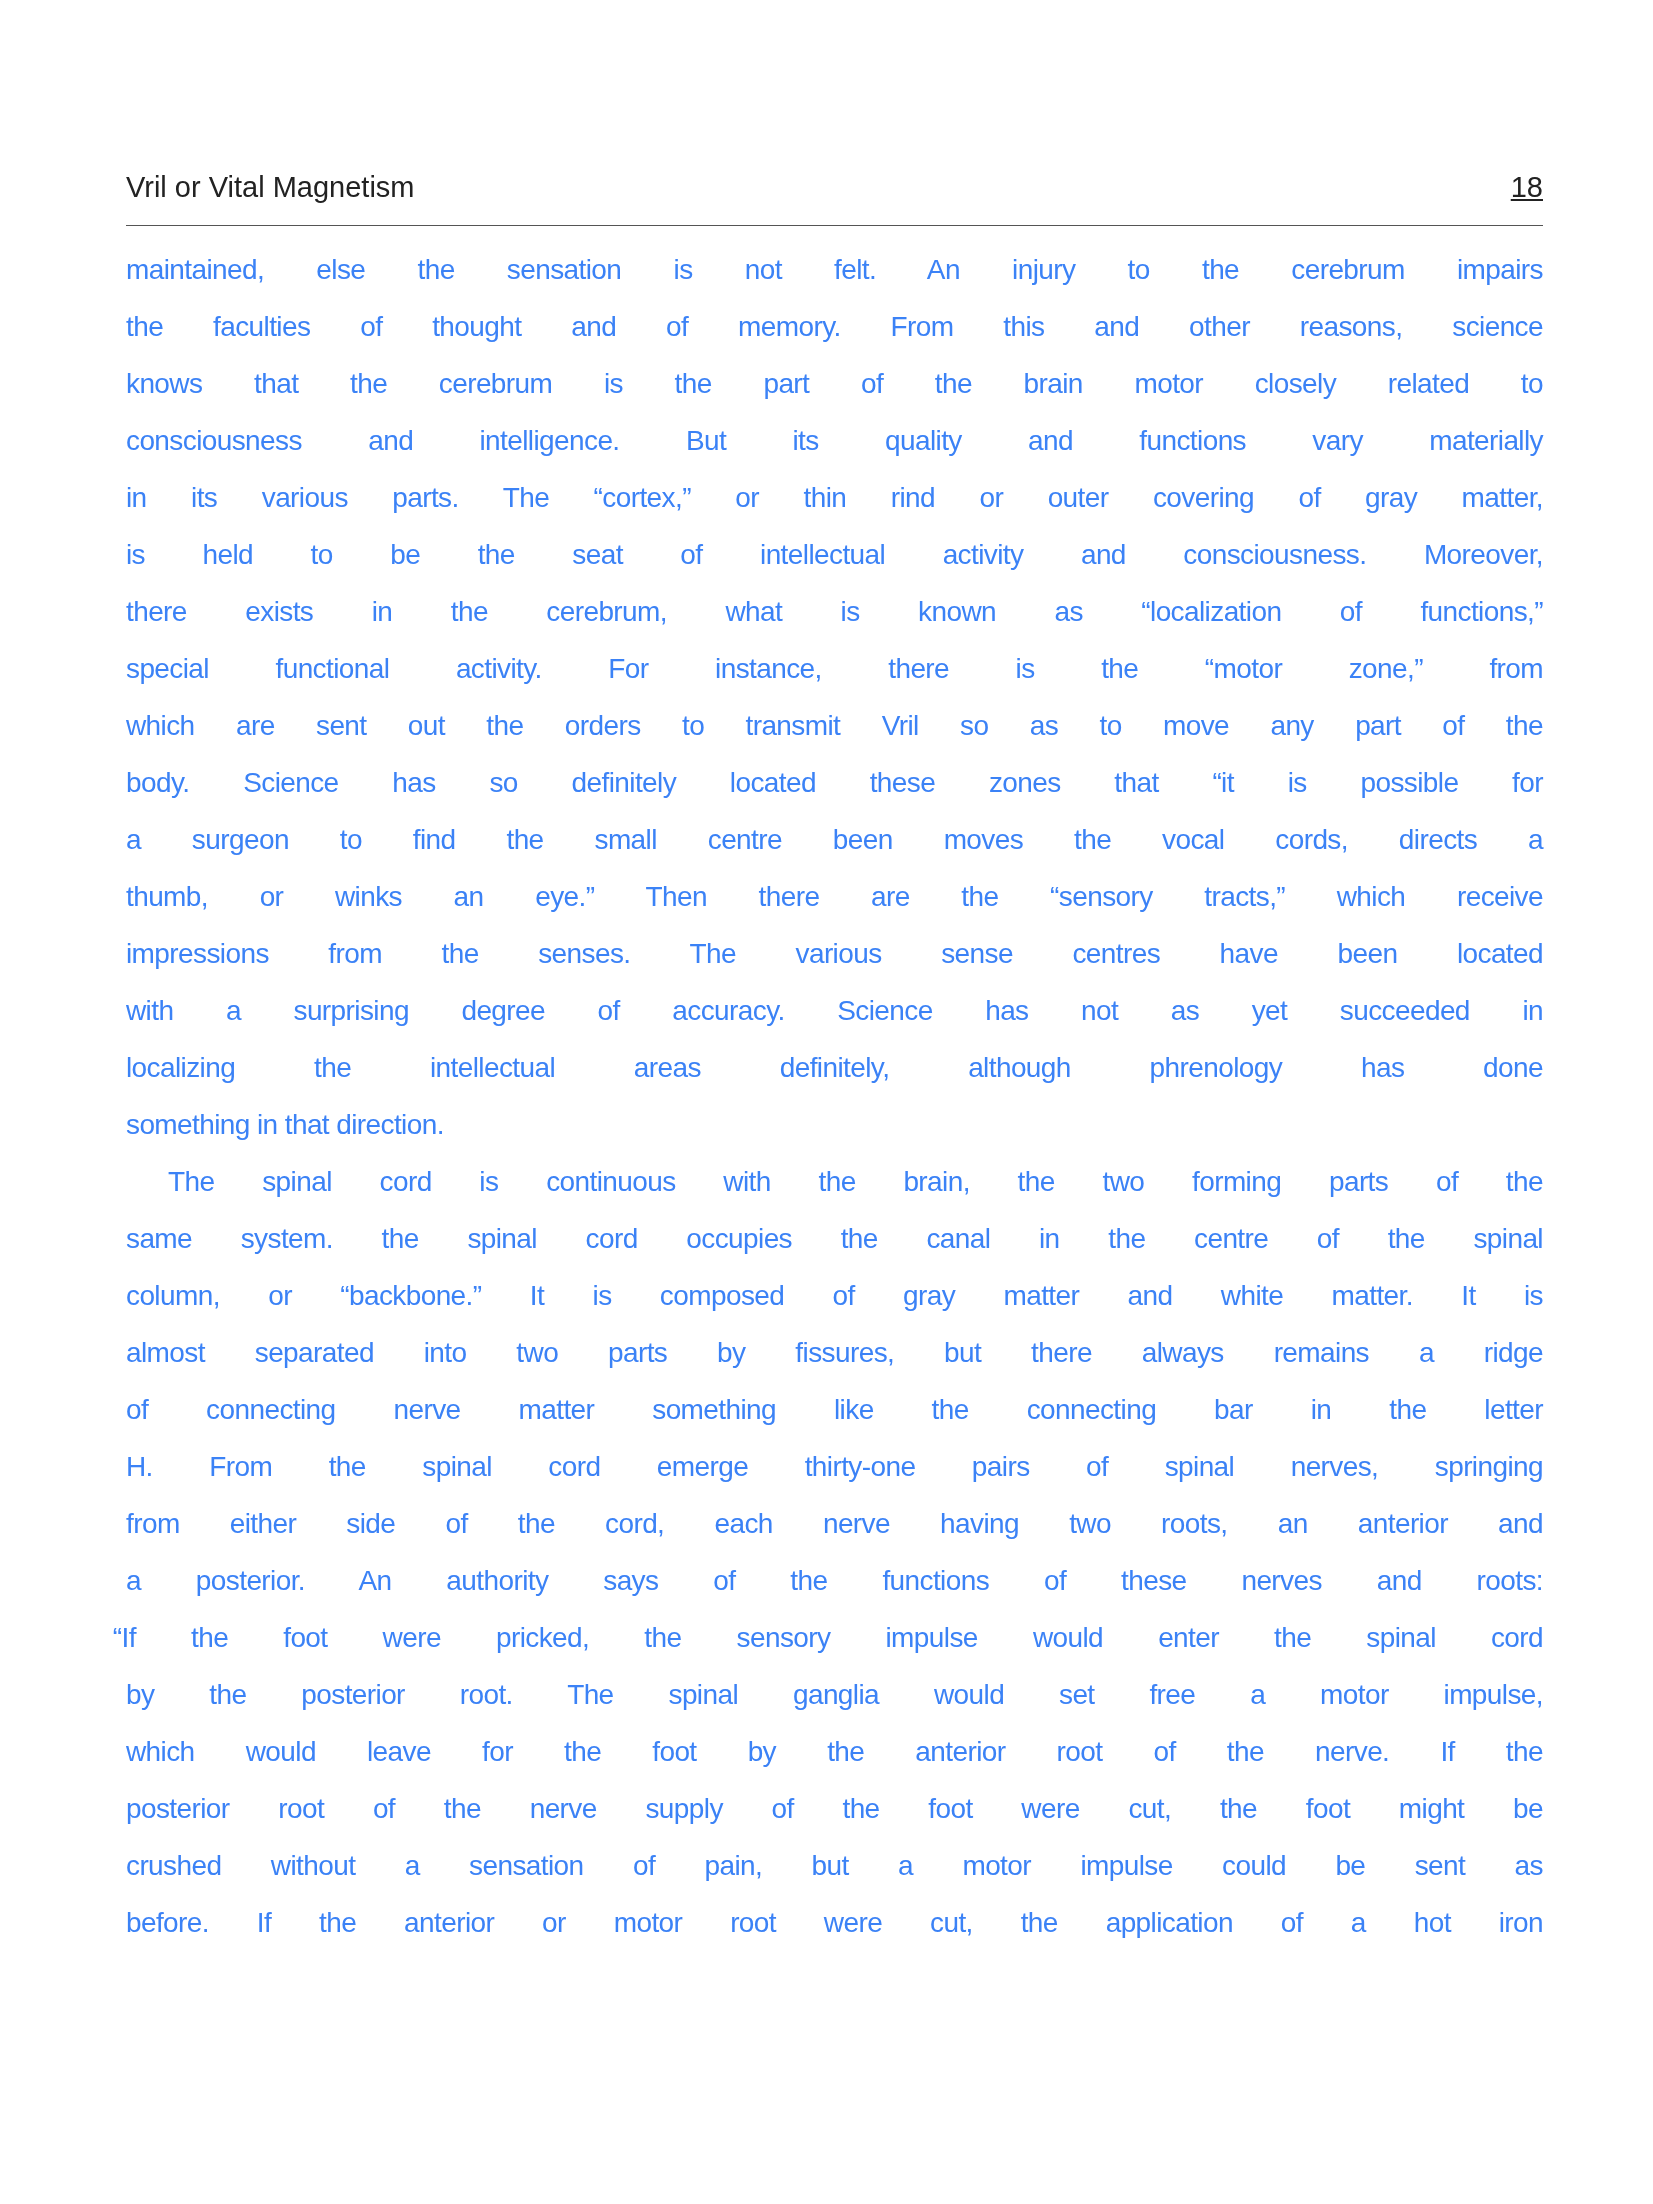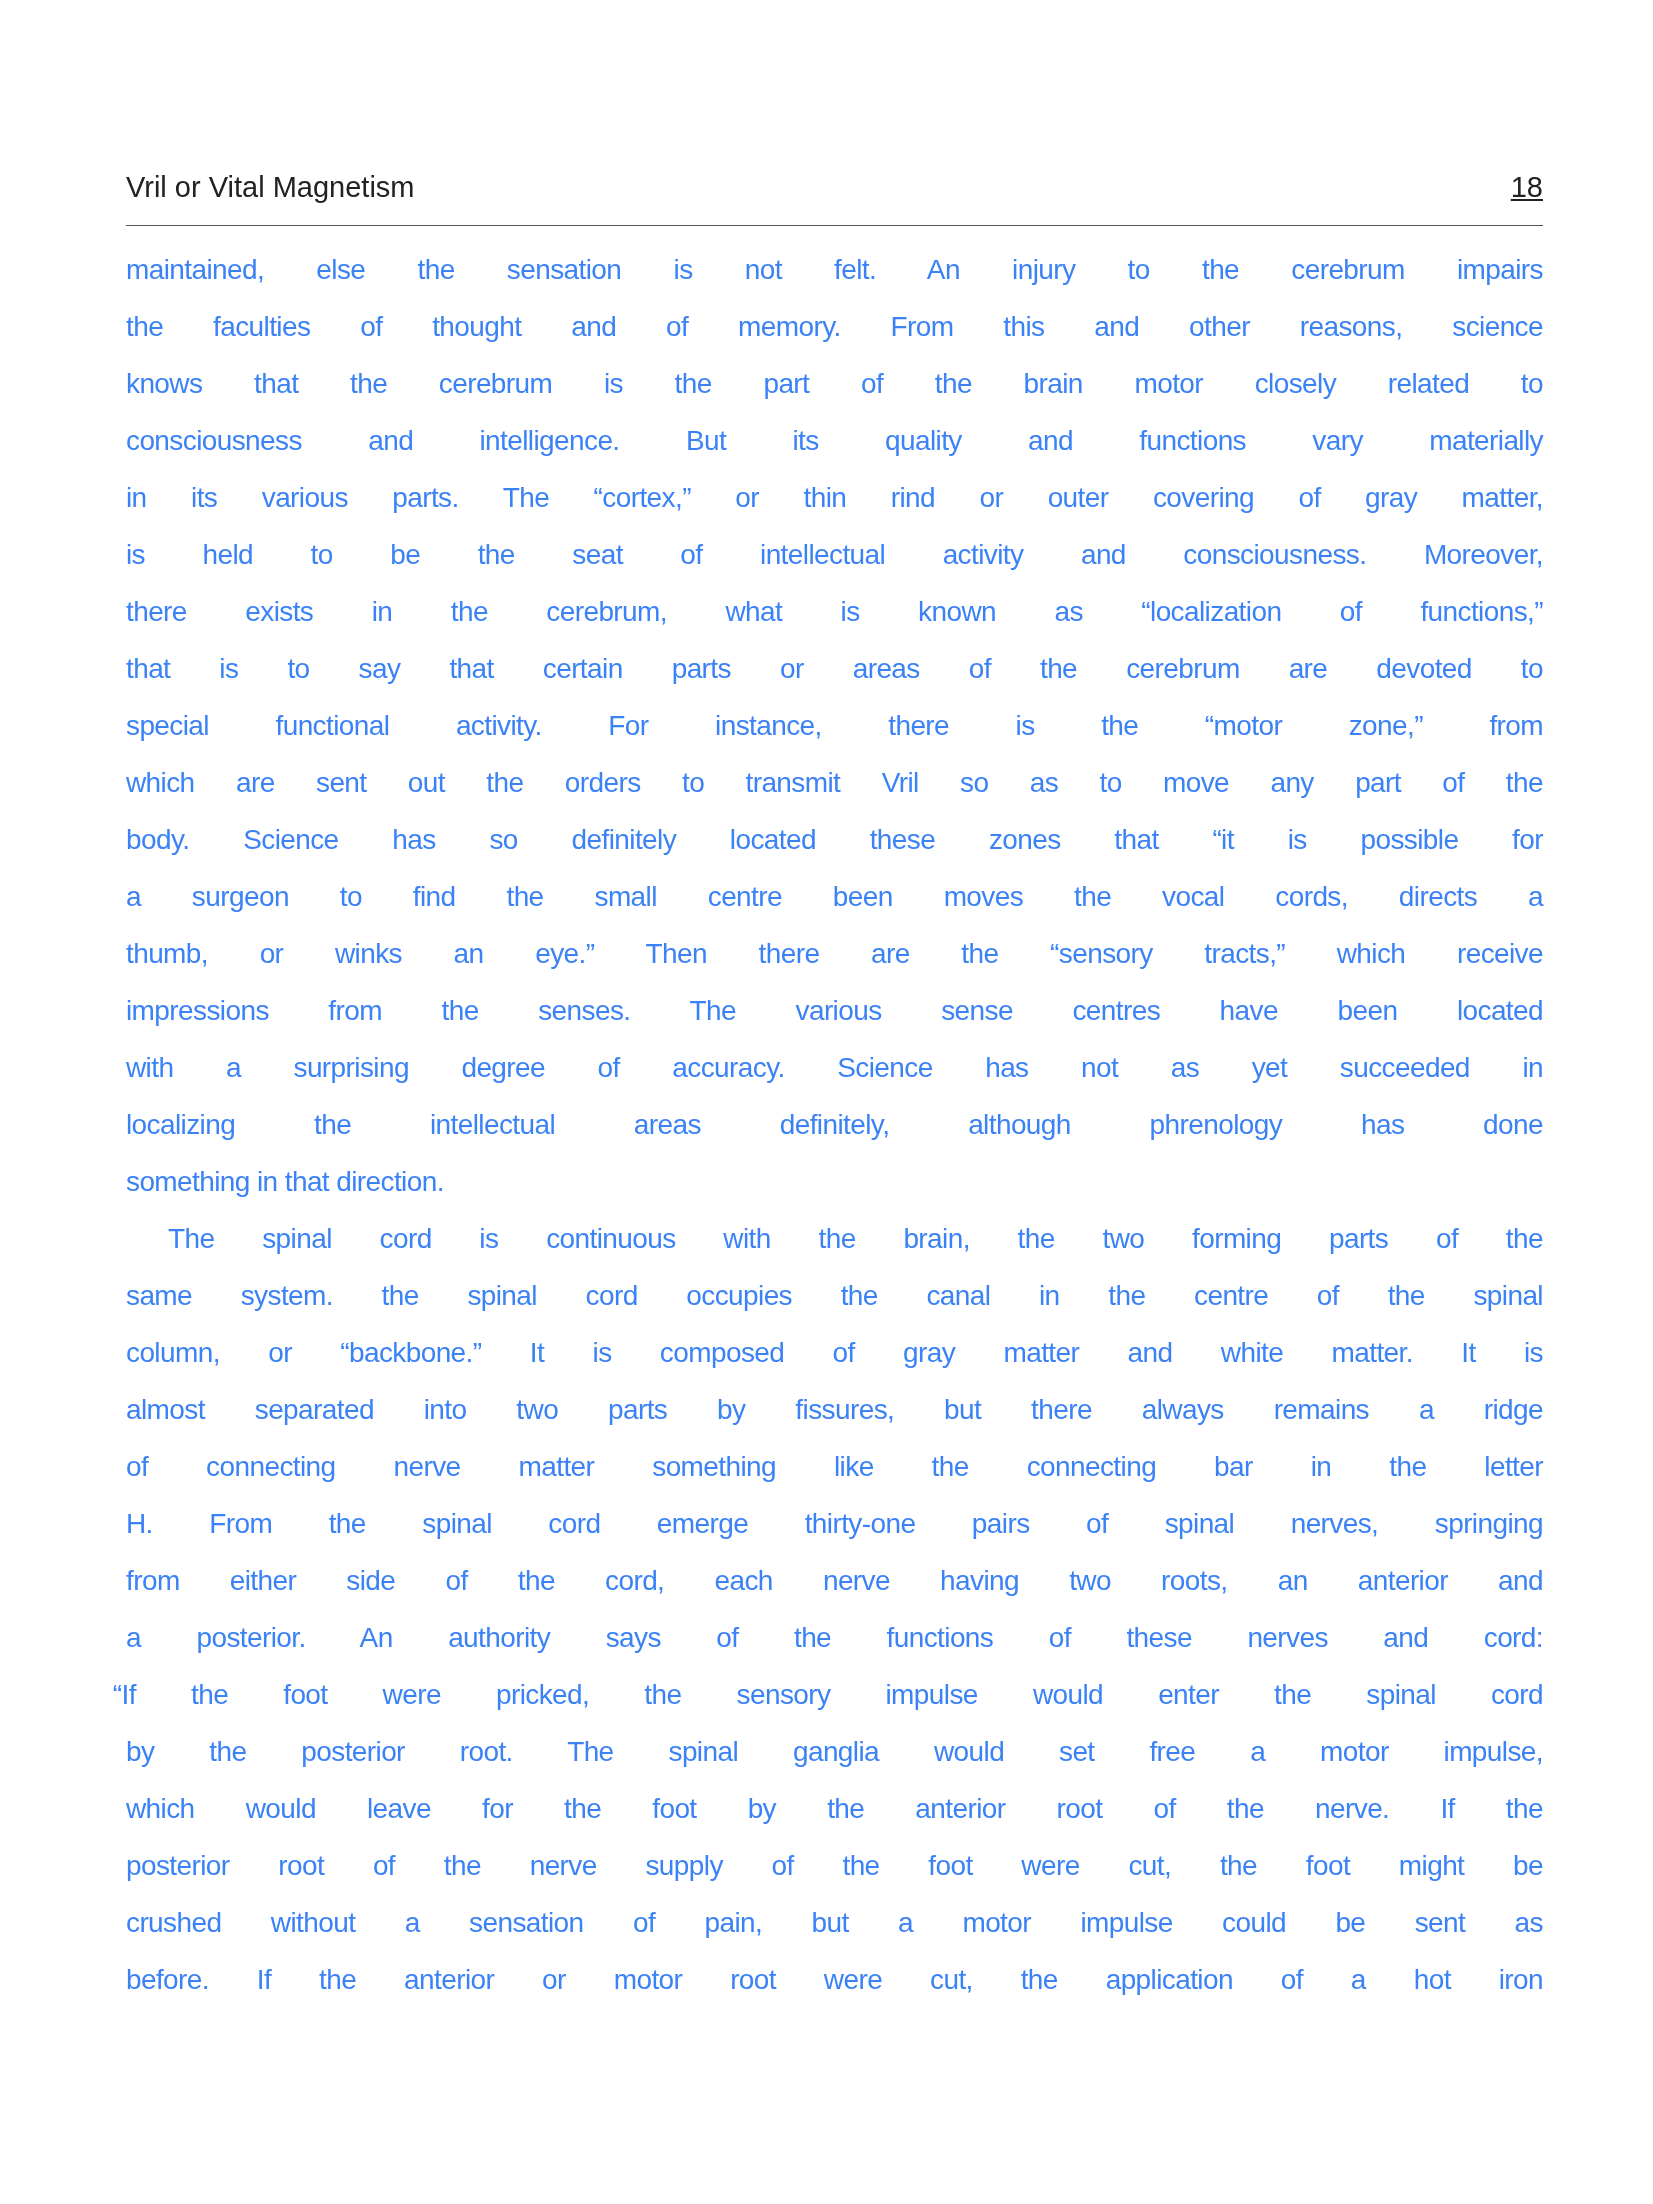--- a/index.html
+++ b/index.html
@@ -34,40 +34,39 @@
 
   <div class="body-text">
     <div>
       <span class="line">maintained, else the sensation is not felt. An injury to the cerebrum impairs</span>
       <span class="line">the faculties of thought and of memory. From this and other reasons, science</span>
       <span class="line">knows that the cerebrum is the part of the brain motor closely related to</span>
       <span class="line">consciousness and intelligence. But its quality and functions vary materially</span>
       <span class="line">in its various parts. The “cortex,” or thin rind or outer covering of gray matter,</span>
       <span class="line">is held to be the seat of intellectual activity and consciousness. Moreover,</span>
       <span class="line">there exists in the cerebrum, what is known as “localization of functions,”</span>
-      <span class="line">that is to say that certain parts or areas of the cerebrum are devoted to</span>
       <span class="line">special functional activity. For instance, there is the “motor zone,” from</span>
       <span class="line">which are sent out the orders to transmit Vril so as to move any part of the</span>
       <span class="line">body. Science has so definitely located these zones that “it is possible for</span>
       <span class="line">a surgeon to find the small centre been moves the vocal cords, directs a</span>
       <span class="line">thumb, or winks an eye.” Then there are the “sensory tracts,” which receive</span>
       <span class="line">impressions from the senses. The various sense centres have been located</span>
       <span class="line">with a surprising degree of accuracy. Science has not as yet succeeded in</span>
       <span class="line">localizing the intellectual areas definitely, although phrenology has done</span>
       <span class="line last">something in that direction.</span>
     </div>
     <div>
       <span class="line indent">The spinal cord is continuous with the brain, the two forming parts of the</span>
       <span class="line">same system. the spinal cord occupies the canal in the centre of the spinal</span>
       <span class="line">column, or “backbone.” It is composed of gray matter and white matter. It is</span>
       <span class="line">almost separated into two parts by fissures, but there always remains a ridge</span>
       <span class="line">of connecting nerve matter something like the connecting bar in the letter</span>
       <span class="line">H. From the spinal cord emerge thirty-one pairs of spinal nerves, springing</span>
       <span class="line">from either side of the cord, each nerve having two roots, an anterior and</span>
-      <span class="line">a posterior. An authority says of the functions of these nerves and cord:</span>
+      <span class="line">a posterior. An authority says of the functions of these nerves and roots:</span>
       <span class="line hang">“If the foot were pricked, the sensory impulse would enter the spinal cord</span>
       <span class="line">by the posterior root. The spinal ganglia would set free a motor impulse,</span>
       <span class="line">which would leave for the foot by the anterior root of the nerve. If the</span>
       <span class="line">posterior root of the nerve supply of the foot were cut, the foot might be</span>
       <span class="line">crushed without a sensation of pain, but a motor impulse could be sent as</span>
       <span class="line">before. If the anterior or motor root were cut, the application of a hot iron</span>
     </div>
   </div>
 </div>
 

